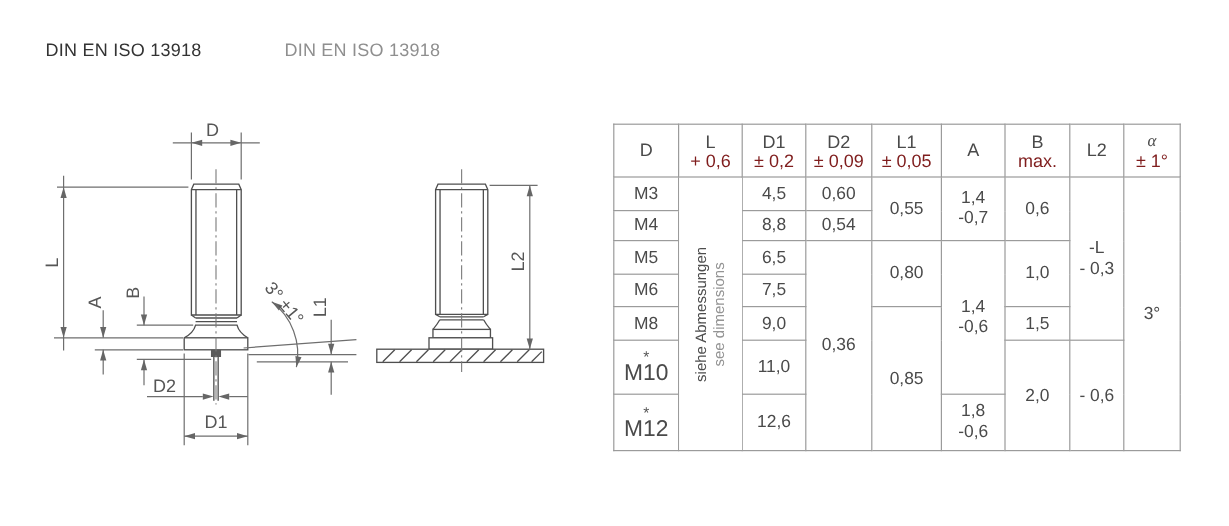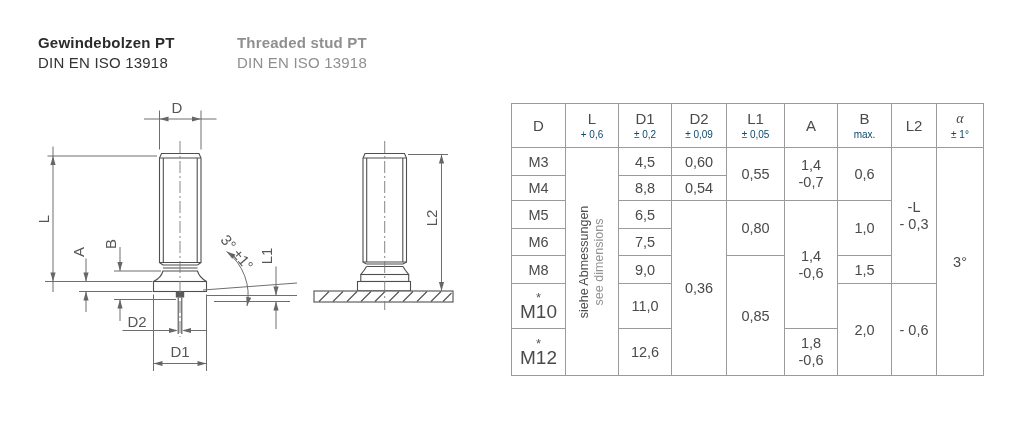--- a/index.html
+++ b/index.html
@@ -18,44 +18,42 @@
   .dl{stroke:#6e6e6e;stroke-width:1;fill:none;}
   .cl{stroke:#787878;stroke-width:.9;fill:none;stroke-dasharray:12 3 2 3;}
   .ar{fill:#666;stroke:none;}
   #drawing text{font-family:"Liberation Sans",sans-serif;font-size:15px;fill:#565656;}
   
   #spec-table{position:absolute;left:511px;top:103px;border-collapse:collapse;table-layout:fixed;
               color:#4a4a4a;}
   #spec-table th,#spec-table td{border:1px solid #9b9b9b;padding:0;text-align:center;
               vertical-align:middle;font-weight:normal;font-size:14.5px;background:#fff;}
   .h-main{font-size:15px;line-height:17px;}
-  .h-sub{font-size:10px;line-height:15px;color:#0c4a6e;}
+  .h-sub{font-size:15px;line-height:15px;color:#7f1d1d;}
   .alpha-g{font-family:"Liberation Serif",serif;font-style:italic;font-size:14px;}
   .two-line{line-height:17px;font-size:14.5px;text-align:center;}
   .star{display:block;font-size:13px;line-height:11px;height:11px;color:#555;}
   .mlabel{display:block;font-size:19px;line-height:18px;}
   .vnote-cell{position:relative;}
   .vnote{position:absolute;left:0;top:0;width:100%;height:100%;display:flex;
          align-items:center;justify-content:center;}
   .vnote-inner{transform:rotate(-90deg);white-space:nowrap;font-size:12.5px;line-height:15px;
          text-align:center;}
   .vnote-inner .n1{color:#4d4d4d;}
   .vnote-inner .n2{color:#949494;}
 </style>
 </head>
 <body>
 
 <div id="canvas">
 
   <div class="titleblock" id="title-de">
-    <div class="l1">Gewindebolzen PT</div>
     <div class="l2">DIN EN ISO 13918</div>
   </div>
   <div class="titleblock" id="title-en">
-    <div class="l1">Threaded stud PT</div>
     <div class="l2">DIN EN ISO 13918</div>
   </div>
 
   <svg id="drawing" width="470" height="438" viewBox="0 0 470 438">
 
     <g>
 
       <path class="plf" d="M159.5,262.5 V158 L161.5,153.5 H199 L201,158 V262.5 Z"></path>
       <line class="pl" x1="159.5" y1="158" x2="201" y2="158"></line>
       <line class="pl" x1="163.3" y1="158" x2="163.3" y2="262.5"></line>

